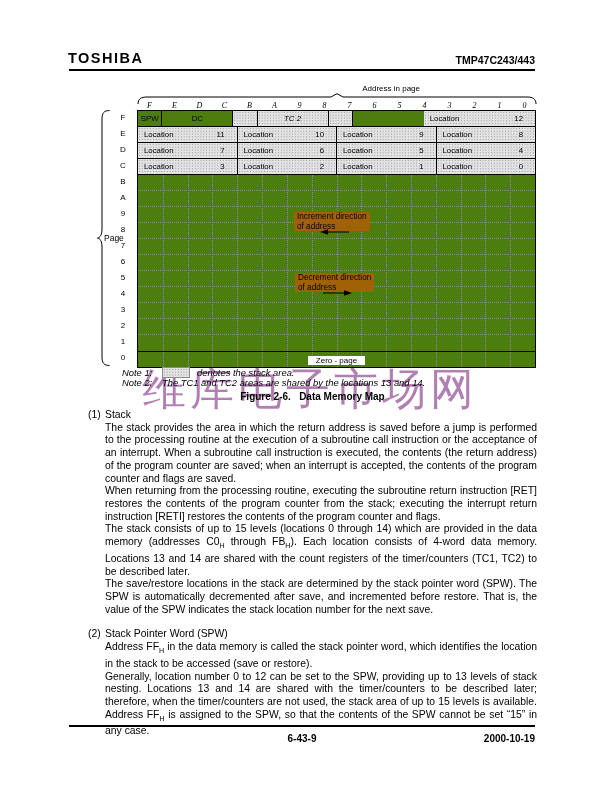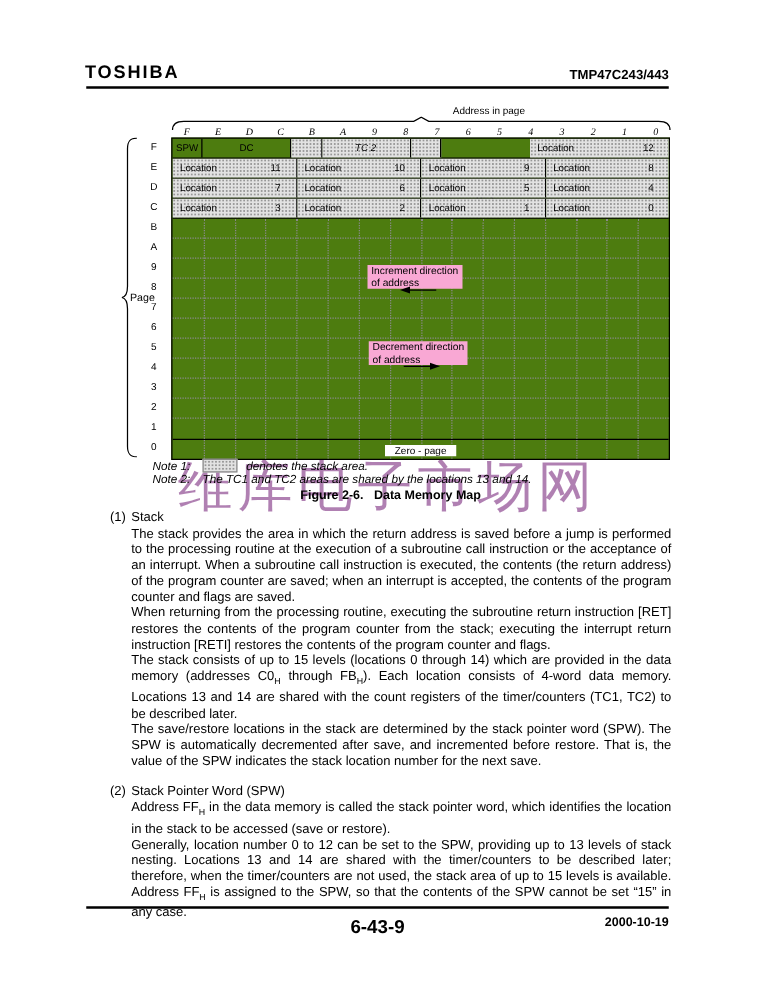--- a/index.html
+++ b/index.html
@@ -32,41 +32,41 @@
     background-size:2.8px 2.8px;
   }
   .ctr { display:flex; align-items:center; justify-content:center; font-size:7.8px; }
   .loc { display:flex; align-items:center; justify-content:space-between; padding:0 12px 0 6px; font-size:7.8px; }
   .erow { height:16px; box-sizing:border-box; border-bottom:1px dotted #8a8a8a; }
   .zrow { height:17px; box-sizing:border-box; border-top:1px solid #000; display:flex;
           align-items:center; justify-content:center; position:relative; }
   .zlabel { position:relative; z-index:3; background:#fff; padding:0 8px; font-size:8px; }
   .dotgrid { position:absolute; left:0; right:0; top:64px; bottom:0; pointer-events:none; z-index:1; }
   .vline { position:absolute; top:0; bottom:0; width:0; border-left:1px dotted #8a8a8a; }
-  .anno { position:absolute; z-index:2; background:#f9a8d4; padding:0 3px; font-size:8.2px; line-height:9.5px; }
+  .anno { position:absolute; z-index:2; background:#a16207; padding:0 3px; font-size:8.2px; line-height:9.5px; }
   .anno-arrow { position:absolute; z-index:2; }
   .notes { position:absolute; left:122px; top:367px; z-index:1; font-style:italic; font-size:9.4px; }
   .note-row { display:flex; align-items:center; height:10.5px; }
   .note-label { width:40px; flex:none; }
   .swatch { width:26px; height:9px; border:1px solid #8a8a8a; margin-right:7px; flex:none; }
   .caption { position:absolute; left:88px; width:449px; top:391px; text-align:center;
              font-weight:bold; font-size:10px; white-space:pre; z-index:1; }
   .watermark { position:absolute; left:142px; top:360px; z-index:0; font-size:44px; letter-spacing:4px;
                color:#701a75; opacity:0.55; font-family:"DejaVu Sans", sans-serif; }
   
   .bodytext { position:absolute; left:88px; top:409px; width:449px; font-size:10.4px; line-height:12.7px; z-index:1; }
   .sec-head { display:flex; }
   .sec-num  { width:17px; flex:none; }
   .sec-paras { margin-left:17px; }
   .para { margin:0; text-align:justify; }
   .sec2 { margin-top:12px; }
   sub { font-size:0.68em; }
   
   .frule { position:absolute; left:69px; right:77px; top:725px; height:2px; background:#000; }
-  .fpage { position:absolute; left:69px; right:77px; top:733px; text-align:center; font-size:15px; font-weight:bold; }
+  .fpage { position:absolute; left:69px; right:77px; top:733px; text-align:center; font-size:10px; font-weight:bold; }
   .fdate { position:absolute; right:77px; top:733px; font-size:10px; font-weight:bold; }
   svg { display:block; }
 </style>
 </head>
 <body>
 
 <div class="page">
 
   <div class="brand">TOSHIBA</div>
   <div class="docid">TMP47C243/443</div>

